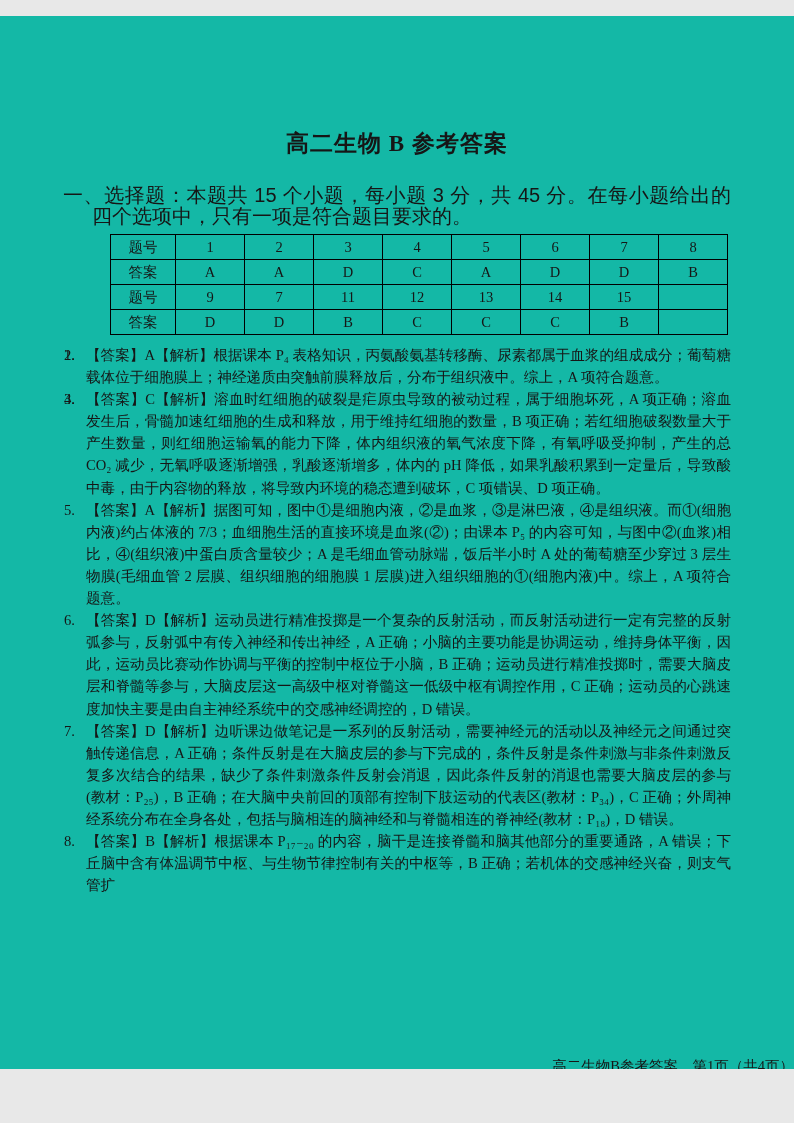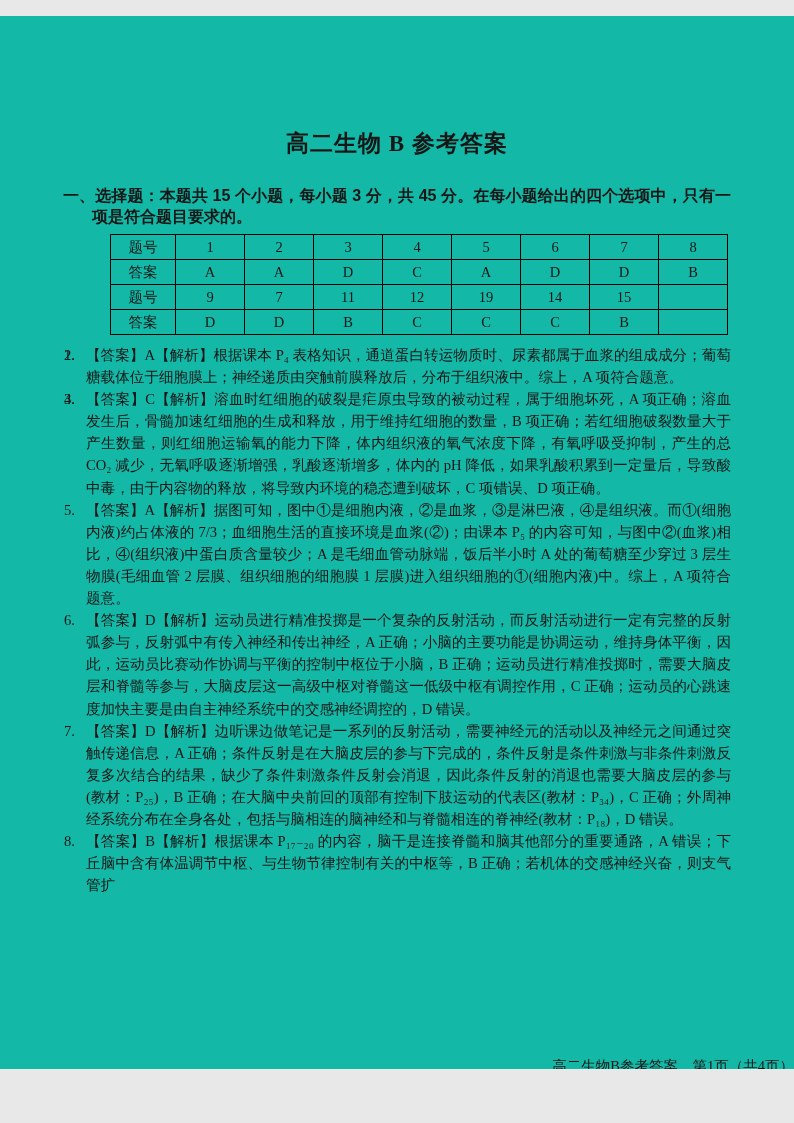--- a/index.html
+++ b/index.html
@@ -18,22 +18,22 @@
     margin:0 0 26px 0;
     text-align:center;
     font-size:23px;
     font-weight:700;
     letter-spacing:1px;
   }
 
   .heading {
     margin:0 0 7px 0;
     font-family:"Liberation Sans","DejaVu Sans",sans-serif;
-    font-weight:700;
-    font-size:16px;
+    font-weight:400;
+    font-size:20px;
     line-height:21px;
     padding-left:29px;
     text-indent:-29px;
     text-align:justify;
   }
 
   table.answer-table {
     border-collapse:collapse;
     table-layout:fixed;
     margin:2px 0 9px 47px;
@@ -100,21 +100,21 @@
           <td class="c">D</td>
           <td class="c">D</td>
           <td class="c">B</td>
         </tr>
         <tr>
           <td class="c0">题号</td>
           <td class="c">9</td>
           <td class="c">7</td>
           <td class="c">11</td>
           <td class="c">12</td>
-          <td class="c">19</td>
+          <td class="c">13</td>
           <td class="c">14</td>
           <td class="c">15</td>
           <td class="c"></td>
         </tr>
         <tr>
           <td class="c0">答案</td>
           <td class="c">D</td>
           <td class="c">D</td>
           <td class="c">B</td>
           <td class="c">C</td>
@@ -125,21 +125,21 @@
         </tr>
       </tbody>
     </table>
 
     <div class="items">
       <div class="item">
         <span class="num">1.</span>
       </div>
       <div class="item">
         <span class="num">2.</span>
-        <span class="txt">【答案】A【解析】根据课本 P₄ 表格知识，通道蛋白转运物质时、尿素都属于血浆的组成成分；葡萄糖载体位于细胞膜上；神经递质由突触前膜释放后，分布于组织液中。综上，A 项符合题意。</span>
+        <span class="txt">【答案】A【解析】根据课本 P₄ 表格知识，丙氨酸氨基转移酶、尿素都属于血浆的组成成分；葡萄糖载体位于细胞膜上；神经递质由突触前膜释放后，分布于组织液中。综上，A 项符合题意。</span>
       </div>
       <div class="item">
         <span class="num">3.</span>
       </div>
       <div class="item">
         <span class="num">4.</span>
         <span class="txt">【答案】C【解析】溶血时红细胞的破裂是疟原虫导致的被动过程，属于细胞坏死，A 项正确；溶血发生后，骨髓加速红细胞的生成和释放，用于维持红细胞的数量，B 项正确；若红细胞破裂数量大于产生数量，则红细胞运输氧的能力下降，体内组织液的氧气浓度下降，有氧呼吸受抑制，产生的总 CO₂ 减少，无氧呼吸逐渐增强，乳酸逐渐增多，体内的 pH 降低，如果乳酸积累到一定量后，导致酸中毒，由于内容物的释放，将导致内环境的稳态遭到破坏，C 项错误、D 项正确。</span>
       </div>
       <div class="item">
         <span class="num">5.</span>

